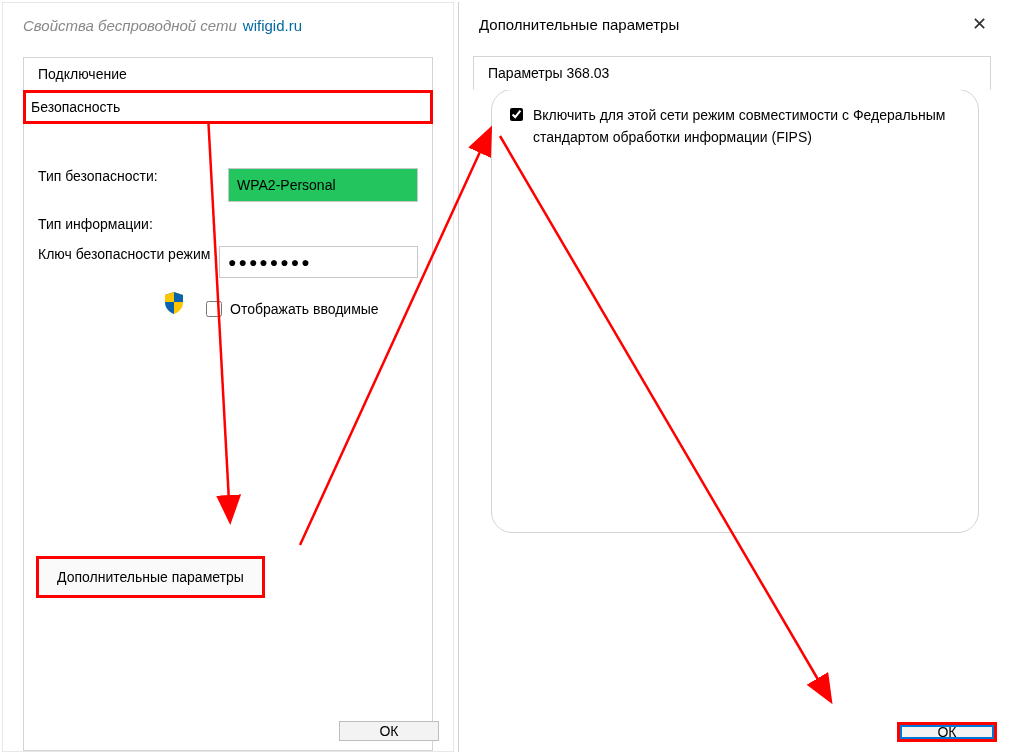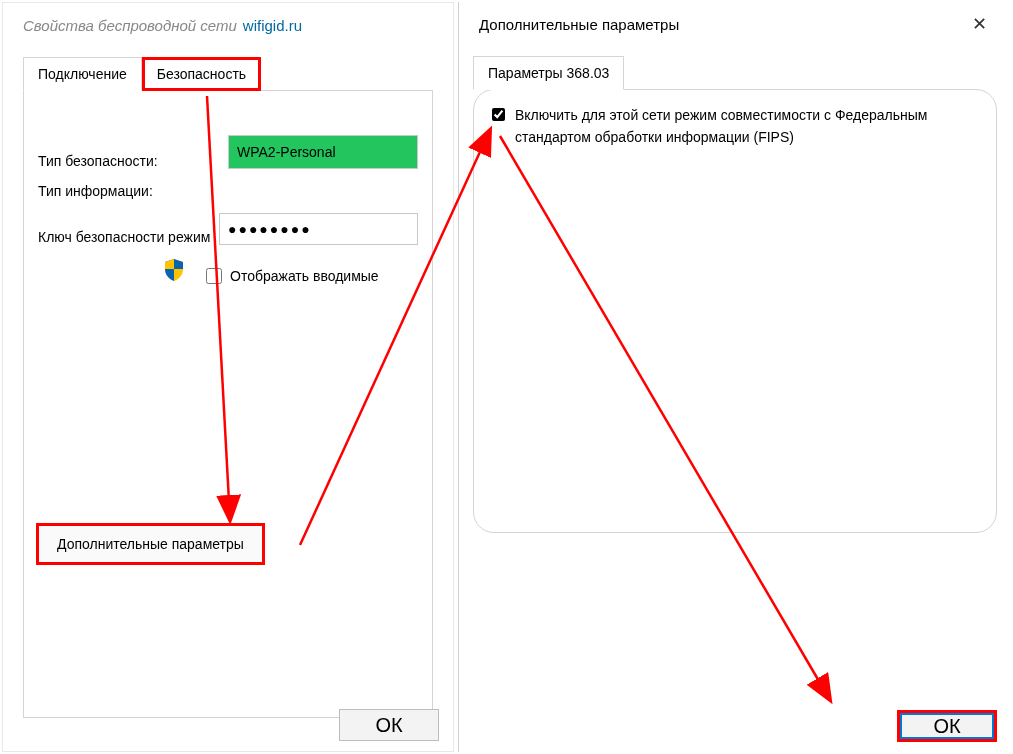--- a/index.html
+++ b/index.html
@@ -8,45 +8,45 @@
     .dialog { position: absolute; background: #fff; }
     .dialog-left { left: 2px; top: 2px; width: 452px; height: 750px; border: 1px solid #e8e8e8; }
     .dialog-right { left: 458px; top: 2px; width: 553px; height: 750px; border-left: 1px solid #d0d0d0; }
 
     .title-bar { height: 44px; display: flex; align-items: center; padding: 0 14px 0 20px; font-size: 15px; }
     .title-bar .title { color: #888; font-style: italic; }
     .title-bar .title-dark { color: #000; }
     .title-bar .subtitle { color: #0369a1; margin-left: 6px; }
     .title-bar .close { margin-left: auto; font-size: 18px; color: #333; cursor: pointer; padding: 4px 10px; font-weight: 300; }
 
-    .tabs-row { display: flex; padding: 10px 20px 0 20px; position: relative; }
+    .tabs-row { display: flex; padding: 10px 20px 0 20px; position: relative; flex-direction: column; }
     .tab { padding: 8px 14px; border: 1px solid #d4d4d4; background: #fff; position: relative; z-index: 2; margin-bottom: -1px; font-size: 14px; cursor: pointer; }
     .tab.inactive { border-bottom: 1px solid #fff; }
     .tab.active { border-bottom: 1px solid #fff; }
     .tab + .tab { border-left: 1px solid #d4d4d4; }
-    .tab-highlight { border: 3px solid #ff0000 !important; padding: 6px 12px; }
+    .tab-highlight { border: 3px solid #ff0000 !important; padding: 6px 5px; }
 
     .tab-panel { margin: 0 20px; border: 1px solid #d4d4d4; height: 628px; position: relative; background: #ffffff; }
 
-    .form-row { display: flex; align-items: flex-end; margin: 14px 14px 0 14px; }
+    .form-row { display: flex; align-items: flex-start; margin: 14px 14px 0 14px; }
     .form-label { width: 190px; color: #000; }
     .form-select { flex: 1; height: 32px; border: 1px solid #c8c8c8; background: #22c55e; padding: 16px 8px; font-size: 14px; display: flex; align-items: center; }
     .form-input { flex: 1; height: 32px; border: 1px solid #c8c8c8; background: #fff; padding: 4px 8px; font-size: 14px; letter-spacing: 2px; }
 
     .shield-row { margin: 14px 14px 0 14px; display: flex; align-items: flex-end; }
     .shield-spacer { width: 158px; text-align: right; padding-right: 12px; }
     .shield-icon { width: 20px; height: 22px; }
 
     .checkbox-row { display: flex; align-items: center; margin-left: 10px; }
     .checkbox-row input { width: 16px; height: 16px; margin-right: 8px; }
 
     .adv-btn { position: absolute; left: 12px; top: 432px; padding: 10px 18px; border: 3px solid #ff0000; background: #fafafa; font-size: 14px; cursor: pointer; }
 
     .bottom-buttons { position: absolute; bottom: 10px; right: 14px; display: flex; gap: 14px; }
-    .btn { width: 100px; height: 32px; border: 1px solid #bdbdbd; background: #f3f3f3; font-size: 20px; cursor: pointer; display: flex; align-items: center; justify-content: center; }
+    .btn { width: 100px; height: 20px; border: 1px solid #bdbdbd; background: #f3f3f3; font-size: 14px; cursor: pointer; display: flex; align-items: center; justify-content: center; }
     .btn.highlight { border: 3px solid #ff0000; outline: 2px solid #0078d7; outline-offset: -5px; }
 
     
     .fips-row { display: flex; align-items: flex-start; margin: 14px 18px 0 18px; }
     .fips-row input { width: 17px; height: 17px; margin-right: 10px; margin-top: 2px; accent-color: #000; }
     .fips-label { line-height: 22px; }
 
     svg.arrows { position: absolute; left: 0; top: 0; width: 1013px; height: 754px; pointer-events: none; }
   </style>
 </head>
@@ -102,21 +102,21 @@
 
 <div class="dialog dialog-right">
   <div class="title-bar">
     <span class="title-dark">Дополнительные параметры</span>
     <span class="close">✕</span>
   </div>
 
   <div class="tabs-row" style="padding-left:14px;">
     <div class="tab active">Параметры 368.03</div>
   </div>
-  <div class="tab-panel" style="margin:0 14px; height:444px;border-radius:21px;">
+  <div class="tab-panel" style="margin:0 32px; height:444px;border-radius:21px;">
     <div class="fips-row">
       <input type="checkbox" checked="" style="">
       <div class="fips-label">Включить для этой сети режим совместимости с Федеральным стандартом обработки информации (FIPS)</div>
     </div>
   </div>
 
   <div class="bottom-buttons">
     <div class="btn highlight">ОК</div>
   </div>
 </div>

